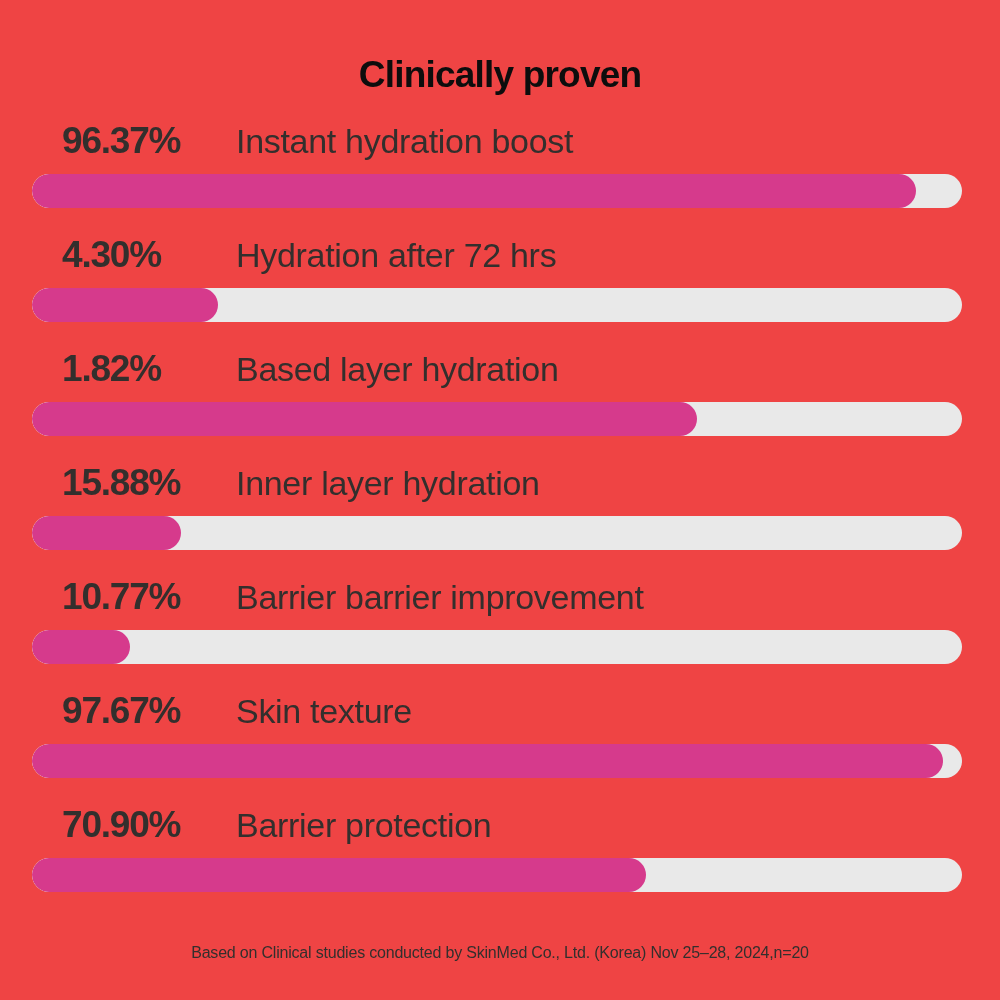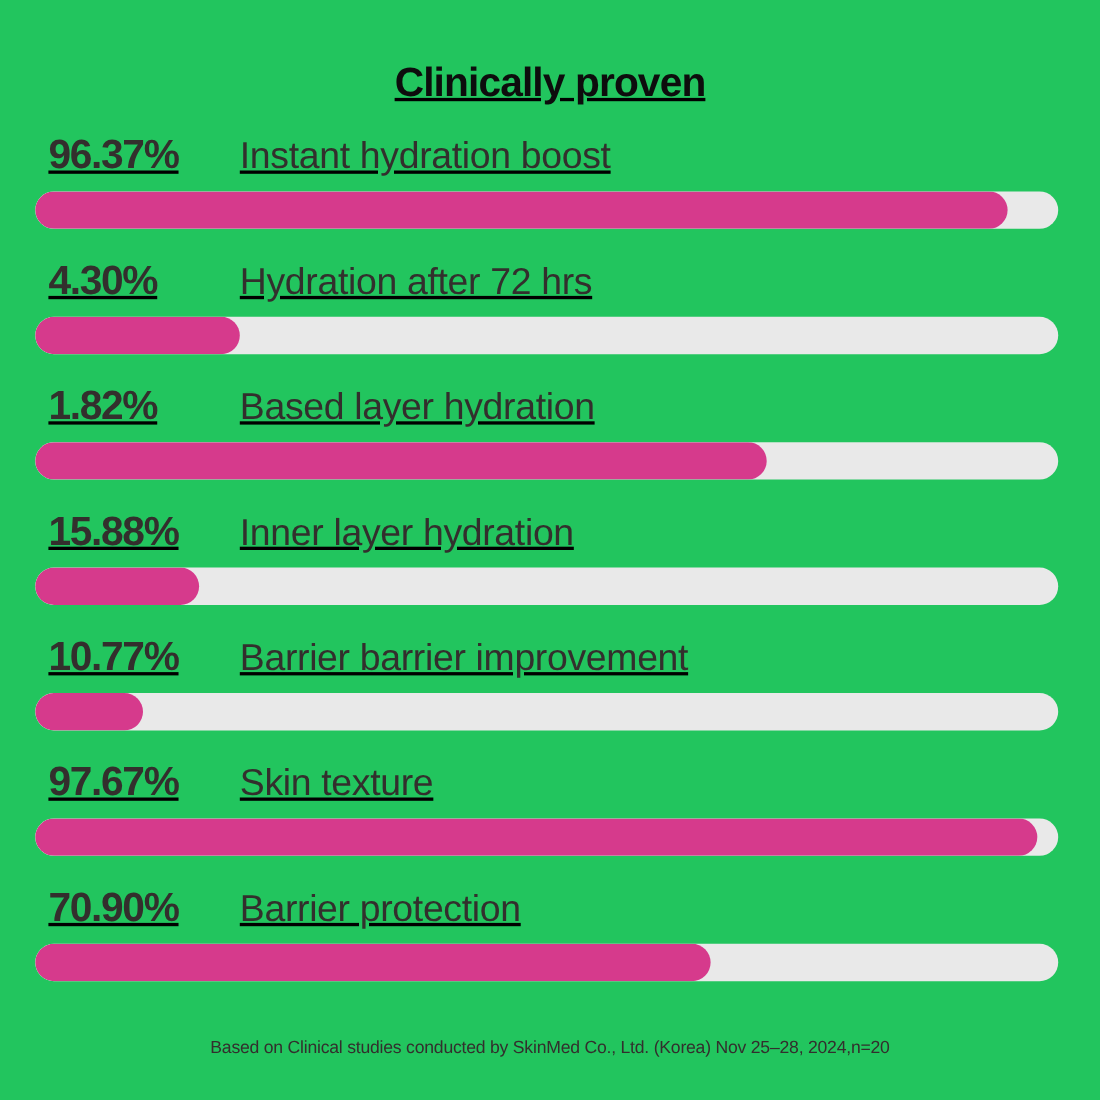--- a/index.html
+++ b/index.html
@@ -5,23 +5,22 @@
   * { margin:0; padding:0; box-sizing:border-box; }
   html, body {
     width:1000px; height:1000px;
     background:#f5c3d4;
     font-family:"Liberation Sans", sans-serif;
     overflow:hidden;
   }
   .infographic {
     position:relative;
     width:1000px; height:1000px;
-    background:#22c55e;
+    background:#ef4444;
     padding:0 32px;
-    text-decoration:underline;
   }
   .chart-title {
     text-align:center;
     font-size:37px;
     font-weight:800;
     color:#0d0d0d;
     letter-spacing:-0.8px;
     padding-top:56px;
     line-height:1;
   }
@@ -34,20 +33,21 @@
     padding-left:12px;
   }
   .metric-value {
     font-size:37px;
     font-weight:800;
     color:#332f2d;
     letter-spacing:-1.2px;
     line-height:1;
     min-width:174px;
     display:block;
+    margin-left:18px;
   }
   .metric-label {
     font-size:34px;
     font-weight:400;
     color:#332f2d;
     letter-spacing:-0.3px;
     line-height:1;
   }
   .bar-track {
     position:relative;

